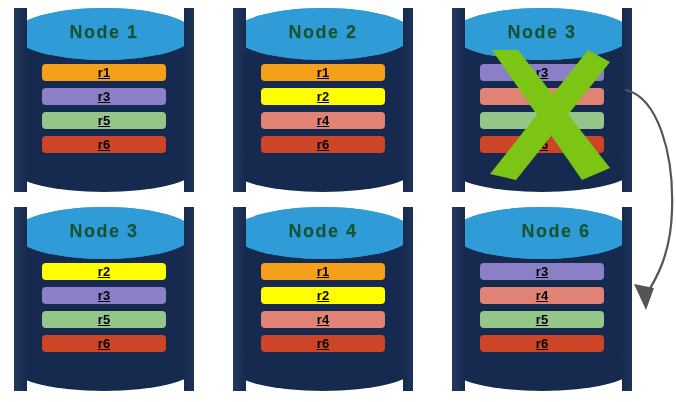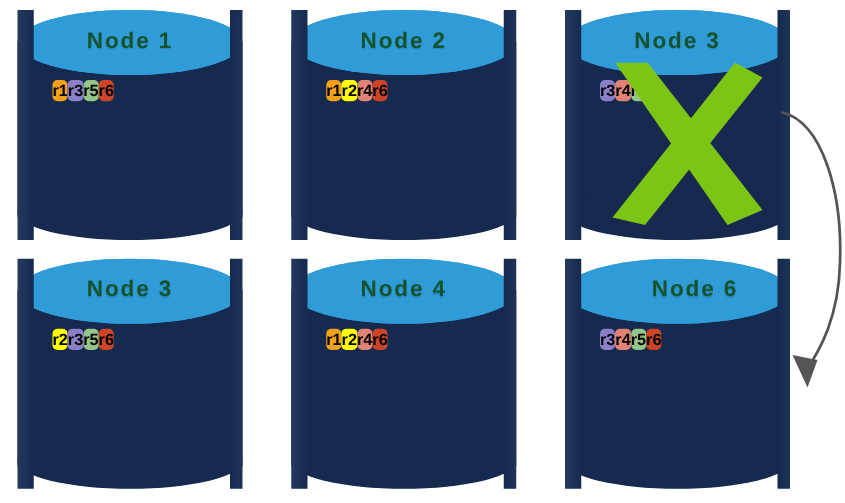--- a/index.html
+++ b/index.html
@@ -54,21 +54,22 @@
     letter-spacing:1.5px;
     text-align:center;
     white-space:nowrap;
     text-shadow:0 1px 0 rgba(0,0,0,.12);
   }
 
   .records{
     position:absolute;
     z-index:6;
     display:flex;
-    flex-direction:row;
+    flex-direction:column;
+    text-decoration:underline;
   }
   .rec{
     height:17px;
     border-radius:4px;
     color:#000000;
     font-size:13px;
     font-weight:bold;
     line-height:17px;
     text-align:center;
     margin-bottom:7px;

